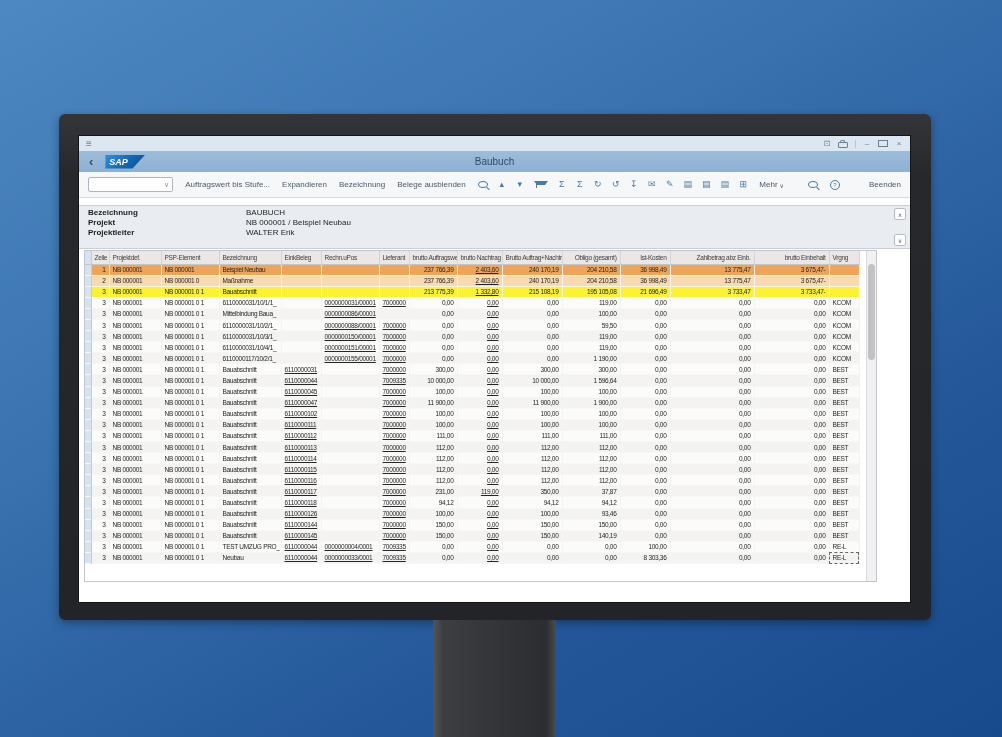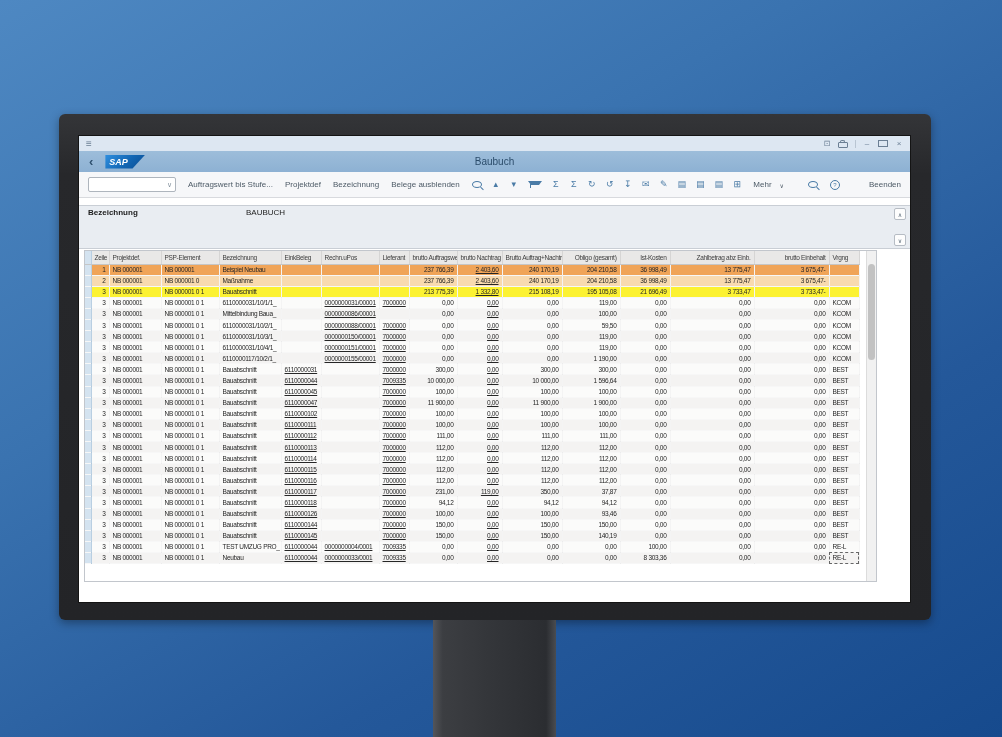--- a/index.html
+++ b/index.html
@@ -28,21 +28,21 @@
     clip-path:polygon(0 0,100% 0,68% 100%,0 100%);color:#fff;font-size:9px;font-style:italic;
     font-weight:bold;display:flex;align-items:center;padding-left:4px;box-sizing:border-box;}
   .wintitle{position:absolute;left:0;right:0;text-align:center;color:#2c4d6b;font-size:10px;}
   .toolbar{height:25px;background:#f6f7f9;border-bottom:1px solid #d8dade;display:flex;
     align-items:center;padding:0 9px;gap:12px;font-size:8px;color:#4c5a66;}
   .combo{width:88px;height:13px;background:#fff;border:1px solid #aeb5bd;border-radius:2px;
     display:flex;align-items:center;justify-content:flex-end;padding-right:3px;color:#8794a0;font-size:7px;}
   .tb-btn{cursor:default;white-space:nowrap;}
   .tb-icons{display:flex;align-items:center;gap:10px;color:#4a7ba6;font-size:9px;}
   .tb-icon{display:inline-flex;align-items:center;justify-content:center;min-width:8px;line-height:1;}
-  .tb-more{display:flex;align-items:flex-end;gap:8px;white-space:nowrap;}
+  .tb-more{display:flex;align-items:flex-end;gap:2px;white-space:nowrap;}
   .tb-spacer{flex:1;}
   .tb-right{display:flex;align-items:center;gap:12px;color:#4a7ba6;}
   .beenden{color:#4c5a66;padding-left:17px;}
   
   .icon-search{width:5px;height:5px;border:1px solid currentColor;border-radius:50%;position:relative;display:inline-block;}
   .icon-search::after{content:"";position:absolute;width:4px;height:1px;background:currentColor;
     transform:rotate(45deg);bottom:-2px;right:-3px;}
   .icon-filter{width:0;height:0;border-left:3.5px solid transparent;border-right:3.5px solid transparent;
     border-top:4px solid currentColor;position:relative;display:inline-block;margin-top:-3px;}
   .icon-filter::after{content:"";position:absolute;left:-0.5px;top:-1px;width:1px;height:4px;background:currentColor;}
@@ -103,21 +103,21 @@
       <span class="saplogo">SAP</span>
       <span class="wintitle">Baubuch</span>
     </div>
 
     <div class="toolbar">
       <span class="combo">
         <span>∨</span>
       </span>
       <span class="tb-icons" style="color:#4c5a66;gap:12px;font-size:8px;">
           <span class="tb-btn">Auftragswert bis Stufe...</span>
-          <span class="tb-btn">Projektdef</span>
+          <span class="tb-btn">Expandieren</span>
           <span class="tb-btn">Bezeichnung</span>
           <span class="tb-btn">Belege ausblenden</span>
         </span>
       <span class="tb-icons">
           <span class="tb-icon icon-search"></span>
           <span class="tb-icon">▴</span>
           <span class="tb-icon">▾</span>
           <span class="tb-icon icon-filter"></span>
           <span class="tb-icon">Σ</span>
           <span class="tb-icon">Σ</span>
@@ -142,20 +142,28 @@
         <span class="beenden">Beenden</span>
       </span>
     </div>
 
     <div class="infopanel">
       <div>
           <div class="info-row">
             <span class="lbl">Bezeichnung</span>
             <span>BAUBUCH</span>
           </div>
+          <div class="info-row">
+            <span class="lbl">Projekt</span>
+            <span>NB 000001 / Beispiel Neubau</span>
+          </div>
+          <div class="info-row">
+            <span class="lbl">Projektleiter</span>
+            <span>WALTER Erik</span>
+          </div>
         </div>
       <span class="panel-scroll up">∧</span>
       <span class="panel-scroll dn">∨</span>
     </div>
 
     <div class="tablewrap">
       <table>
         <colgroup>
             <col style="width: 6px;">
             <col style="width: 18px;">

